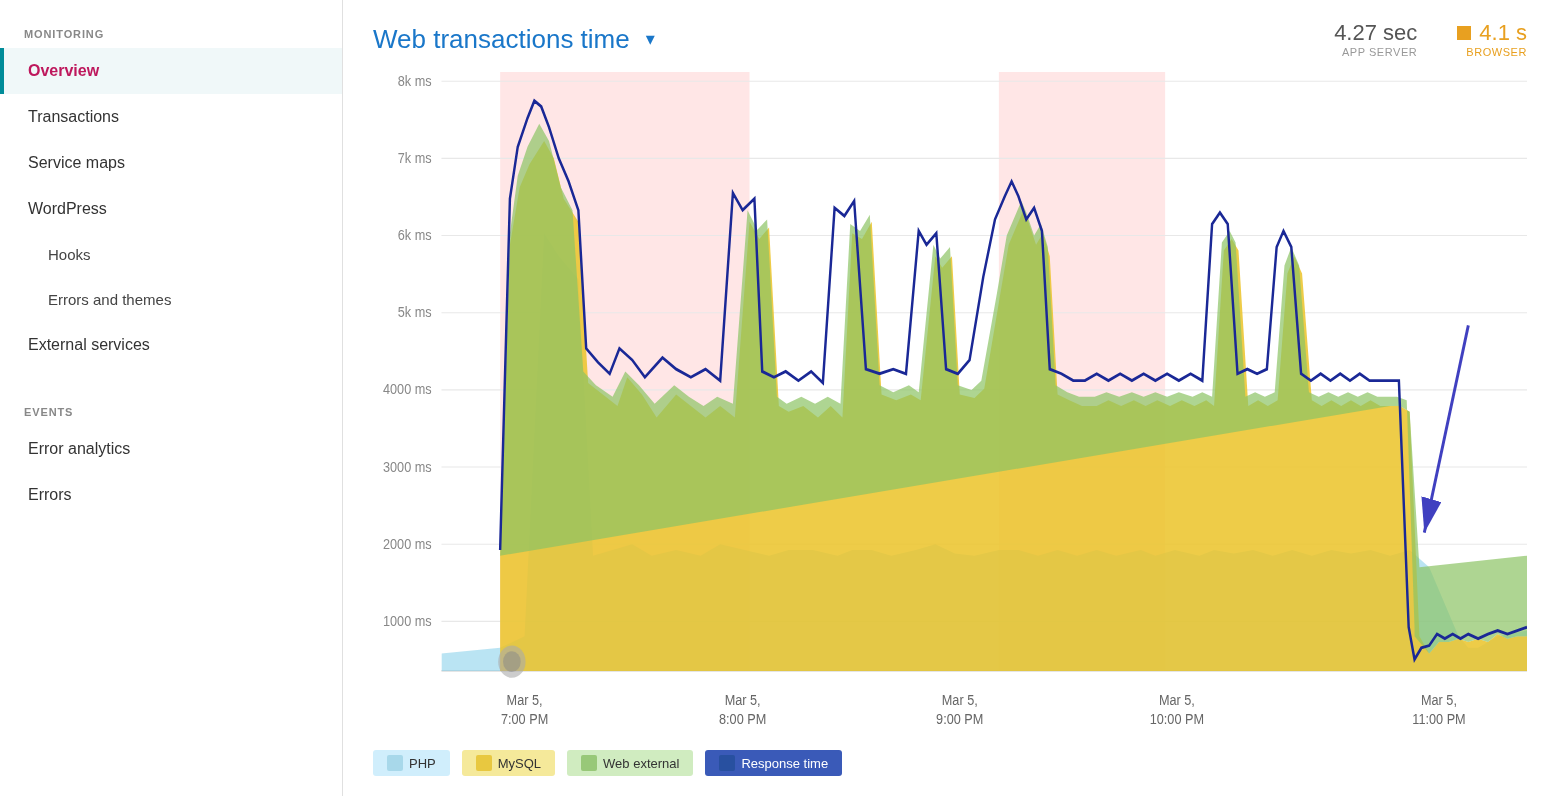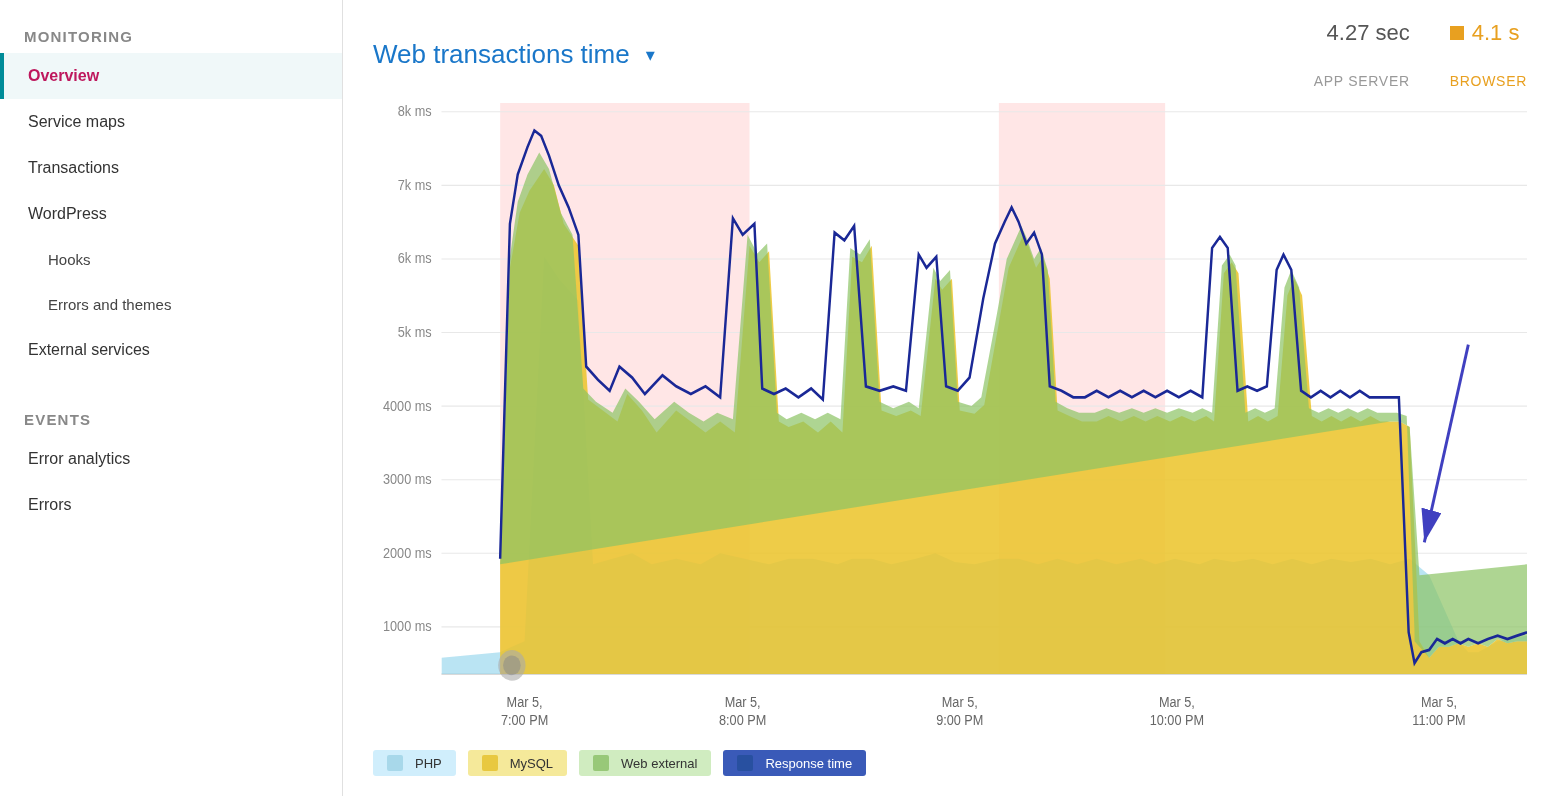--- a/index.html
+++ b/index.html
@@ -9,21 +9,21 @@
     #sidebar {
       width: 343px;
       min-width: 343px;
       background: #fff;
       border-right: 1px solid #e0e0e0;
       display: flex;
       flex-direction: column;
       padding-top: 10px;
     }
     .sidebar-section-label {
-      font-size: 15px;
+      font-size: 11px;
       font-weight: 700;
       color: #888;
       letter-spacing: 0.08em;
       padding: 18px 24px 8px 24px;
       text-transform: uppercase;
     }
     .sidebar-item {
       padding: 14px 24px;
       font-size: 16px;
       color: #333;
@@ -79,25 +79,24 @@
     }
     .stat-block {
       text-align: right;
     }
     .stat-value {
       font-size: 22px;
       color: #555;
       font-weight: 300;
     }
     .stat-label {
-      font-size: 14px;
+      font-size: 11px;
       color: #999;
       letter-spacing: 0.05em;
       text-transform: uppercase;
-      margin-top: 27px;
     }
     .stat-browser {
       font-size: 22px;
       color: #e8a020;
       font-weight: 300;
       display: flex;
       align-items: center;
       gap: 8px;
     }
     .browser-square {
@@ -121,21 +120,21 @@
     
     .legend-row {
       display: flex;
       gap: 12px;
       margin-top: 10px;
       align-items: center;
     }
     .legend-item {
       display: flex;
       align-items: center;
-      gap: 12px;
+      gap: 6px;
       font-size: 13px;
       color: #333;
       padding: 5px 14px;
       border-radius: 3px;
       background: #e8f0ff;
     }
     .legend-swatch {
       width: 16px;
       height: 16px;
       border-radius: 2px;
@@ -148,24 +147,24 @@
 </head>
 <body>
 
 <div id="sidebar">
   <div class="sidebar-section-label">MONITORING</div>
 
   <div class="sidebar-item active">
     <span>Overview</span>
   </div>
   <div class="sidebar-item">
+    <span>Transactions</span>
+  </div>
+  <div class="sidebar-item">
     <span>Service maps</span>
-  </div>
-  <div class="sidebar-item">
-    <span>Transactions</span>
   </div>
   <div class="sidebar-item">
     <span>WordPress</span>
   </div>
   <div class="sidebar-item sub">
     <span>Hooks</span>
   </div>
   <div class="sidebar-item sub">
     <span>Errors and themes</span>
   </div>

